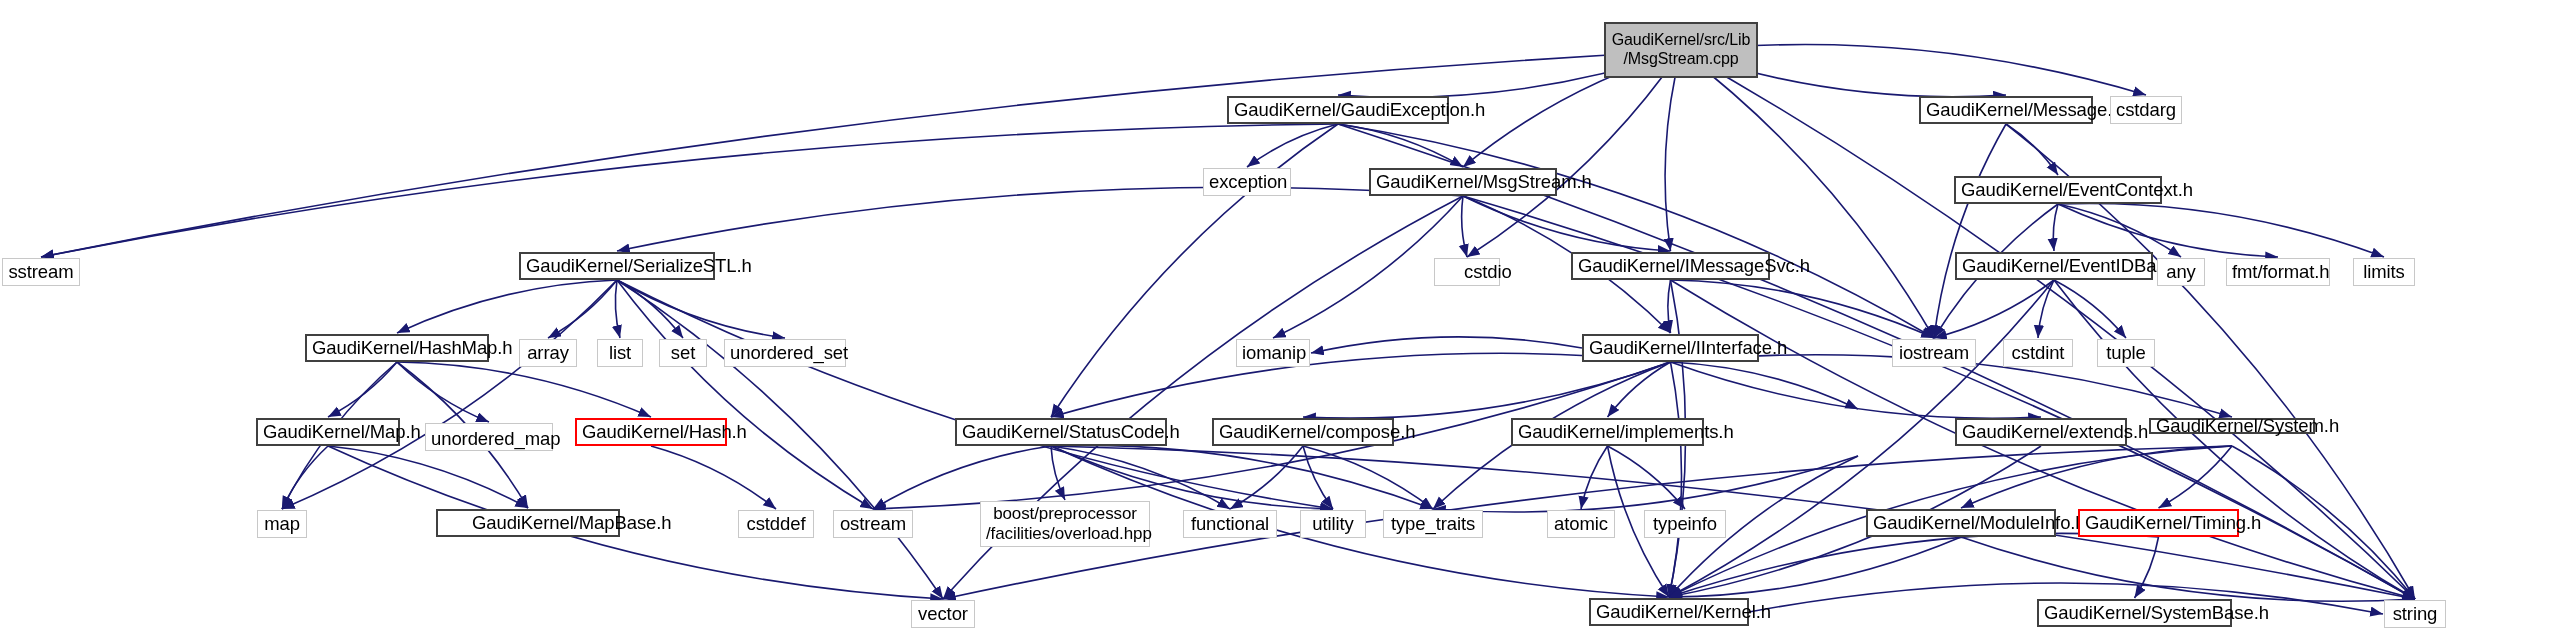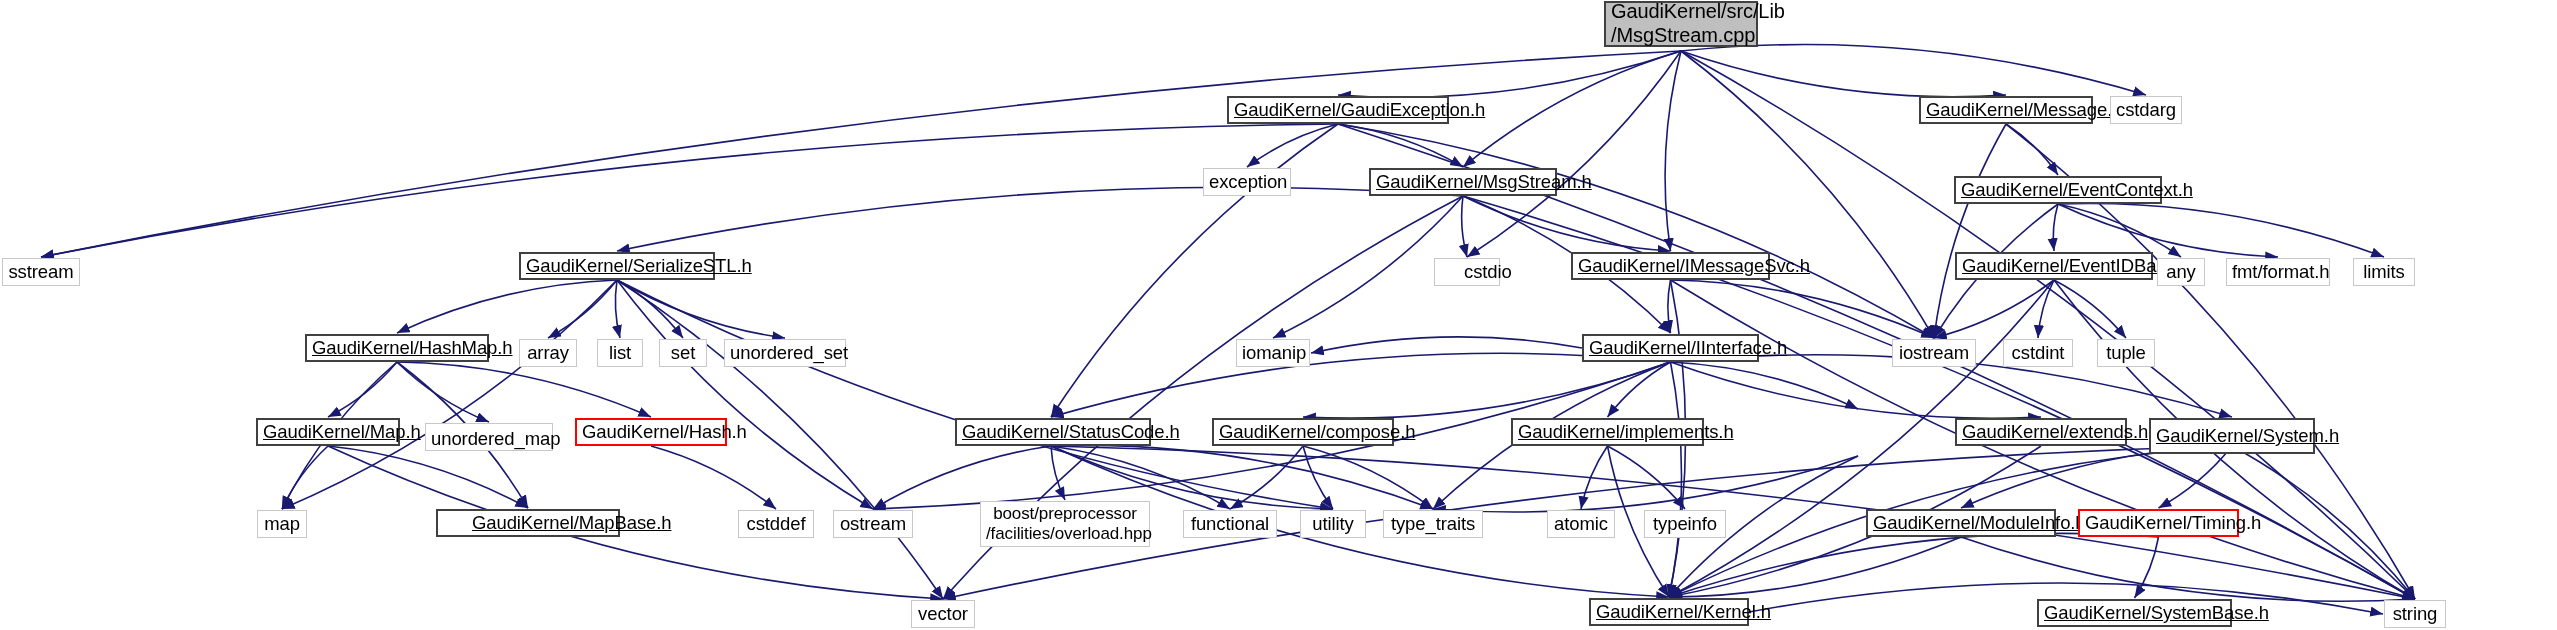--- a/index.html
+++ b/index.html
@@ -43,21 +43,20 @@
     font-size: 18.5px;
     color: #000000;
     background: #ffffff;
     border: 1px solid #c8c8c8;
     white-space: pre-line;
     letter-spacing: -0.1px;
     padding: 0 5px;
   }
   .node.internal {
     border: 2px solid #404040;
-    text-decoration: underline;
   }
   .node.redlink {
     border: 2px solid #ff0000;
   }
   .node.root {
     border: 2px solid #404040;
     background: #bfbfbf;
   }
   .node-label {
     display: block;
@@ -164,21 +163,21 @@
         <path d="M2232,446 Q2338.8,504.2 2415,599" fill="none" stroke="#191970" stroke-width="1.6" marker-end="url(#arrow)"></path>
         <path d="M2232,446 Q1580.4278453383383,462.91825255632784 943,599" fill="none" stroke="#191970" stroke-width="1.6" marker-end="url(#arrow)"></path>
         <path d="M1961,537 Q1821,596.2 1669,597" fill="none" stroke="#191970" stroke-width="1.6" marker-end="url(#arrow)"></path>
         <path d="M1961,537 Q2181.8,613.4 2415,599" fill="none" stroke="#191970" stroke-width="1.6" marker-end="url(#arrow)"></path>
         <path d="M2158.5,537 Q2152.6,569.9 2134.5,598" fill="none" stroke="#191970" stroke-width="1.6" marker-end="url(#arrow)"></path>
         <path d="M2158.5,537 Q1907.75,518.05 1669,597" fill="none" stroke="#191970" stroke-width="1.6" marker-end="url(#arrow)"></path>
         <path d="M1749,612 Q2066.1892735061897,553.0002985379106 2383,614" fill="none" stroke="#191970" stroke-width="1.6" marker-end="url(#arrow)"></path>
       </g>
   </svg>
   <div id="node-layer">
-      <div class="node root" style="left: 1604px; top: 1px; width: 154px; height: 46px; font-size: 20px;"><span class="node-label">GaudiKernel/src/Lib
+      <div class="node root" style="left: 1604px; top: 22px; width: 154px; height: 56px; font-size: 16px;"><span class="node-label">GaudiKernel/src/Lib
 /MsgStream.cpp</span></div>
       <div class="node internal" style="left: 1227px; top: 96px; width: 222px; height: 28px;"><span class="node-label">GaudiKernel/GaudiException.h</span></div>
       <div class="node internal" style="left: 1919px; top: 96px; width: 174px; height: 28px;"><span class="node-label">GaudiKernel/Message.h</span></div>
       <div class="node external" style="left: 2110px; top: 96px; width: 72px; height: 28px;"><span class="node-label">cstdarg</span></div>
       <div class="node external" style="left: 1203px; top: 168px; width: 88px; height: 28px;"><span class="node-label">exception</span></div>
       <div class="node internal" style="left: 1369px; top: 168px; width: 188px; height: 28px;"><span class="node-label">GaudiKernel/MsgStream.h</span></div>
       <div class="node internal" style="left: 1954px; top: 176px; width: 208px; height: 28px;"><span class="node-label">GaudiKernel/EventContext.h</span></div>
       <div class="node external" style="left: 2px; top: 258px; width: 78px; height: 28px;"><span class="node-label">sstream</span></div>
       <div class="node internal" style="left: 519px; top: 252px; width: 196px; height: 28px;"><span class="node-label">GaudiKernel/SerializeSTL.h</span></div>
       <div class="node external" style="left: 1434px; top: 258px; width: 66px; height: 28px; padding-left: 29px;"><span class="node-label">cstdio</span></div>
@@ -193,25 +192,25 @@
       <div class="node external" style="left: 659px; top: 339px; width: 48px; height: 28px;"><span class="node-label">set</span></div>
       <div class="node external" style="left: 724px; top: 339px; width: 122px; height: 28px;"><span class="node-label">unordered_set</span></div>
       <div class="node external" style="left: 1236px; top: 339px; width: 74px; height: 28px;"><span class="node-label">iomanip</span></div>
       <div class="node internal" style="left: 1582px; top: 334px; width: 177px; height: 28px; justify-content: center;"><span class="node-label">GaudiKernel/IInterface.h</span></div>
       <div class="node external" style="left: 1892px; top: 339px; width: 84px; height: 28px;"><span class="node-label">iostream</span></div>
       <div class="node external" style="left: 2003px; top: 339px; width: 70px; height: 28px;"><span class="node-label">cstdint</span></div>
       <div class="node external" style="left: 2097px; top: 339px; width: 58px; height: 28px;"><span class="node-label">tuple</span></div>
       <div class="node internal" style="left: 256px; top: 418px; width: 144px; height: 28px;"><span class="node-label">GaudiKernel/Map.h</span></div>
       <div class="node external" style="left: 425px; top: 423px; width: 128px; height: 28px; align-items: flex-end;"><span class="node-label">unordered_map</span></div>
       <div class="node redlink" style="left: 575px; top: 418px; width: 152px; height: 28px;"><span class="node-label">GaudiKernel/Hash.h</span></div>
-      <div class="node internal" style="left: 955px; top: 418px; width: 196px; height: 28px;"><span class="node-label">GaudiKernel/StatusCode.h</span></div>
+      <div class="node internal" style="left: 955px; top: 418px; width: 212px; height: 28px;"><span class="node-label">GaudiKernel/StatusCode.h</span></div>
       <div class="node internal" style="left: 1212px; top: 418px; width: 182px; height: 28px;"><span class="node-label">GaudiKernel/compose.h</span></div>
       <div class="node internal" style="left: 1511px; top: 418px; width: 193px; height: 28px;"><span class="node-label">GaudiKernel/implements.h</span></div>
       <div class="node internal" style="left: 1955px; top: 418px; width: 172px; height: 28px;"><span class="node-label">GaudiKernel/extends.h</span></div>
-      <div class="node internal" style="left: 2149px; top: 418px; width: 166px; height: 36px;"><span class="node-label">GaudiKernel/System.h</span></div>
+      <div class="node internal" style="left: 2149px; top: 418px; width: 166px; height: 16px;"><span class="node-label">GaudiKernel/System.h</span></div>
       <div class="node external" style="left: 257px; top: 510px; width: 50px; height: 28px;"><span class="node-label">map</span></div>
       <div class="node internal" style="left: 436px; top: 509px; width: 184px; height: 28px; padding-left: 34px;"><span class="node-label">GaudiKernel/MapBase.h</span></div>
       <div class="node external" style="left: 738px; top: 510px; width: 76px; height: 28px;"><span class="node-label">cstddef</span></div>
       <div class="node external" style="left: 833px; top: 510px; width: 80px; height: 28px;"><span class="node-label">ostream</span></div>
       <div class="node external" style="left: 980px; top: 501px; width: 170px; height: 46px; font-size: 17px;"><span class="node-label">boost/preprocessor
 /facilities/overload.hpp</span></div>
       <div class="node external" style="left: 1183px; top: 510px; width: 94px; height: 28px;"><span class="node-label">functional</span></div>
       <div class="node external" style="left: 1300px; top: 510px; width: 66px; height: 28px;"><span class="node-label">utility</span></div>
       <div class="node external" style="left: 1383px; top: 510px; width: 100px; height: 28px;"><span class="node-label">type_traits</span></div>
       <div class="node external" style="left: 1547px; top: 510px; width: 68px; height: 28px;"><span class="node-label">atomic</span></div>

